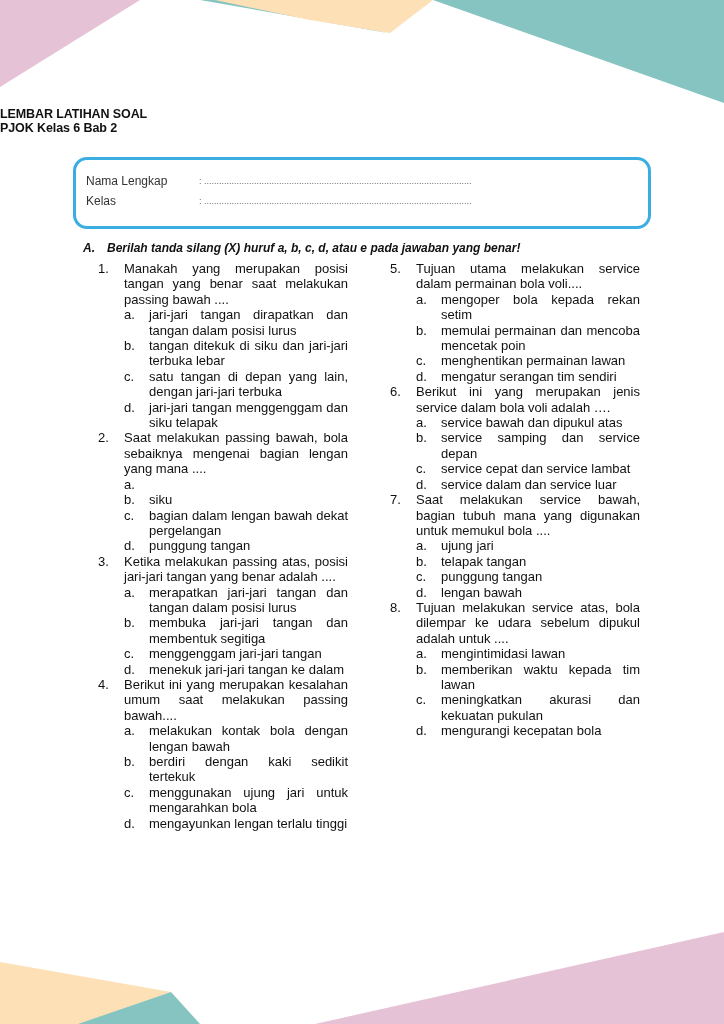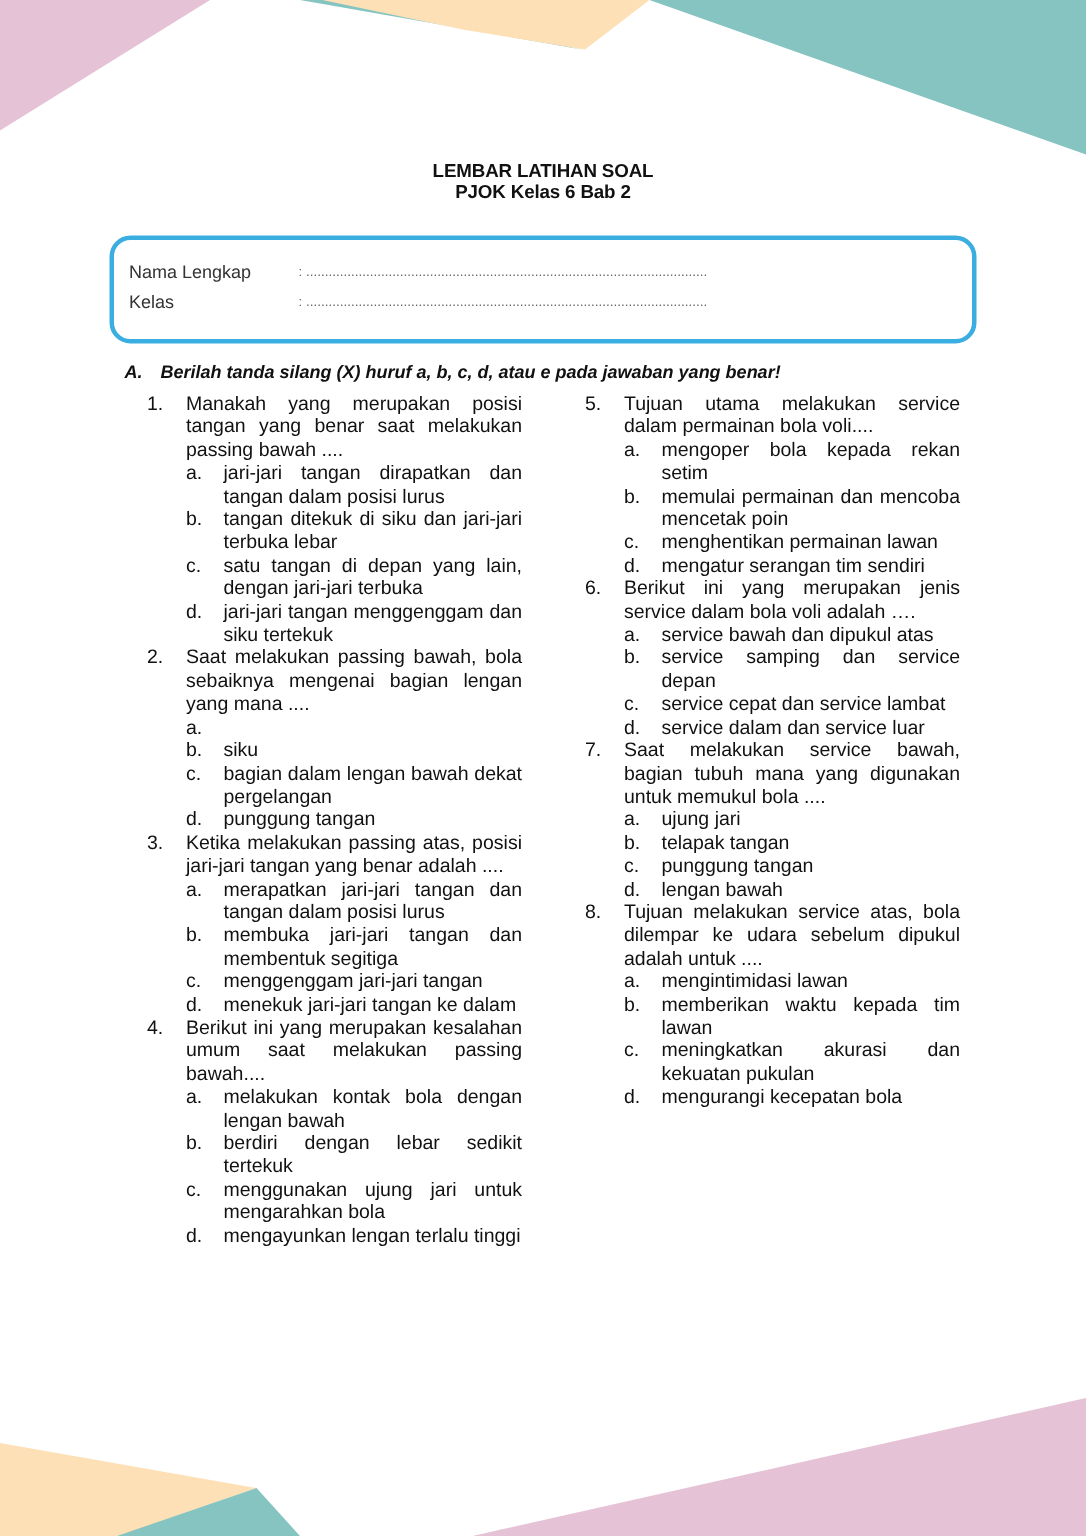--- a/index.html
+++ b/index.html
@@ -2,21 +2,21 @@
 <html><head>
   <meta charset="utf-8">
   <style>
     html, body { margin: 0; padding: 0; }
     body {
       width: 724px; height: 1024px; position: relative; overflow: hidden;
       background: #ffffff; color: #111;
       font-family: "Liberation Sans", sans-serif;
     }
     .deco { position: absolute; left: 0; top: 0; width: 724px; height: 1024px; pointer-events: none; }
-    .title-block { position: absolute; top: 107px; left: 0; width: 724px; text-align: center; }
+    .title-block { position: absolute; top: 107px; left: 0; width: 724px; text-align: left; }
     .title-block div { font-weight: bold; font-size: 12.5px; line-height: 14px; letter-spacing: -0.1px; }
     .id-box {
       position: absolute; left: 73px; top: 157px; width: 572px; height: 66px;
       border: 3px solid #3aaee0; border-radius: 14px; box-sizing: content-box;
     }
     .id-row { position: absolute; left: 10px; font-size: 12px; color: #333; display: flex; }
     .id-row .lbl { width: 113px; }
     .id-row .dots { color: #666; letter-spacing: 0px; font-size: 9px; line-height: 14px; }
     .section {
       position: absolute; left: 83px; top: 241px; font-size: 12px; font-weight: bold; font-style: italic;
@@ -80,21 +80,21 @@
       <div class="opt">
           <span class="ol">b.</span>
           <span class="ot">tangan ditekuk di siku dan jari-jari terbuka lebar</span>
         </div>
       <div class="opt">
           <span class="ol">c.</span>
           <span class="ot">satu tangan di depan yang lain, dengan jari-jari terbuka</span>
         </div>
       <div class="opt">
           <span class="ol">d.</span>
-          <span class="ot">jari-jari tangan menggenggam dan siku tertekuk</span>
+          <span class="ot">jari-jari tangan menggenggam dan siku telapak</span>
         </div>
     </div>
   </div>
   <div class="q">
     <span class="num">2.</span>
     <div class="body">
       <div class="qtext">Saat melakukan passing bawah, bola sebaiknya mengenai bagian lengan yang mana ....</div>
       <div class="opt">
           <span class="ol">a.</span>
         </div>
@@ -137,21 +137,21 @@
   <div class="q">
     <span class="num">4.</span>
     <div class="body">
       <div class="qtext">Berikut ini yang merupakan kesalahan umum saat melakukan passing bawah....</div>
       <div class="opt">
           <span class="ol">a.</span>
           <span class="ot">melakukan kontak bola dengan lengan bawah</span>
         </div>
       <div class="opt">
           <span class="ol">b.</span>
-          <span class="ot">berdiri dengan lebar sedikit tertekuk</span>
+          <span class="ot">berdiri dengan kaki sedikit tertekuk</span>
         </div>
       <div class="opt">
           <span class="ol">c.</span>
           <span class="ot">menggunakan ujung jari untuk mengarahkan bola</span>
         </div>
       <div class="opt">
           <span class="ol">d.</span>
           <span class="ot">mengayunkan lengan terlalu tinggi</span>
         </div>
     </div>

